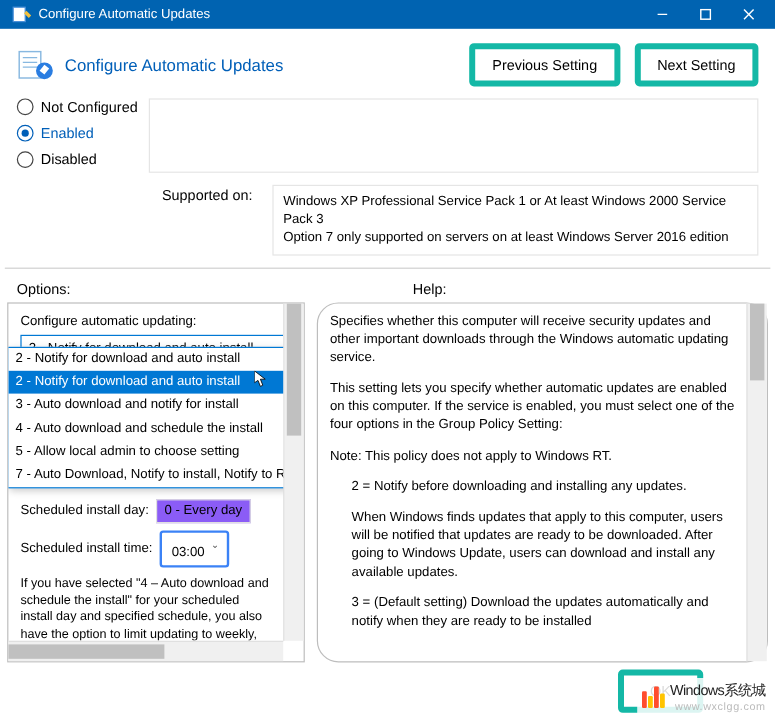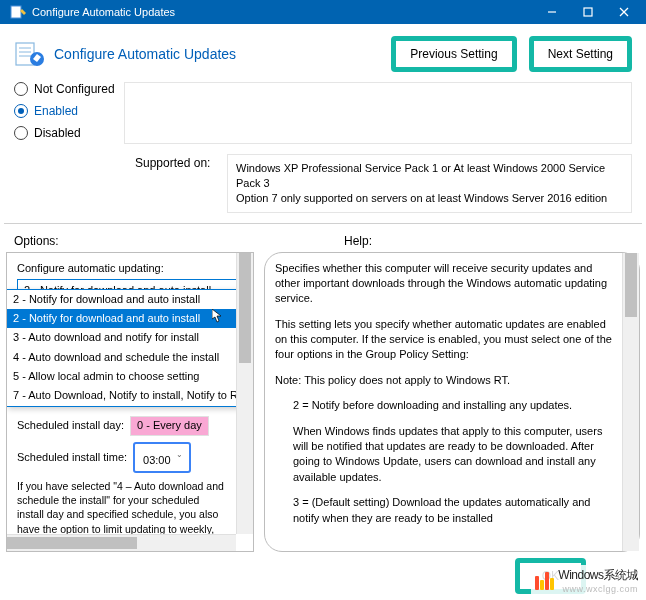--- a/index.html
+++ b/index.html
@@ -48,21 +48,21 @@
 .config-label { font-size: 11px; margin-bottom: 3px; }
 .select-box { border: 1px solid #0078d4; background: #fff; padding: 3px 6px; font-size: 11px; position: relative; }
 .chev { position: absolute; right: 6px; top: 4px; font-size: 9px; color: #666; }
 .dropdown { position: absolute; border: 1px solid #0078d4; background: #fff; z-index: 20; font-size: 11px; box-shadow: 2px 2px 6px rgba(0,0,0,0.2); }
 .dropdown .opt { padding: 2px 6px; white-space: nowrap; }
 .dropdown .opt.selected { background: #0078d4; color: #fff; }
 .cursor-arrow { position: absolute; width: 14px; height: 14px; z-index: 25; }
 
 .field-row { display: flex; align-items: center; margin: 6px 0; font-size: 11px; gap: 6px; }
 .field-row .lbl { }
-.field-row .val { border: 1px solid #e0e0e0; padding: 1px 6px; background: #f9a8d4; min-width: 70px; }
+.field-row .val { border: 1px solid #e0e0e0; padding: 1px 6px; background: #8b5cf6; min-width: 70px; }
 .time-select { border: 2px solid #3b82f6; border-radius: 3px; padding: 9px 18px 3px 8px; font-size: 11px; position: relative; display: inline-block; }
 .time-select .chev2 { position: absolute; right: 6px; top: 5px; font-size: 8px; color: #666; }
 
 .para { margin: 6px 0; font-size: 10.5px; line-height: 1.35; }
 
 .hscroll { position: absolute; left: 0; right: 17px; bottom: 0; height: 17px; background: #f0f0f0; border-top: 1px solid #e0e0e0; }
 .hscroll-thumb { position: absolute; top: 2px; bottom: 2px; background: #c0c0c0; }
 
 .help-text p { margin-bottom: 10px; }
 .help-text .indent { padding-left: 18px; }

